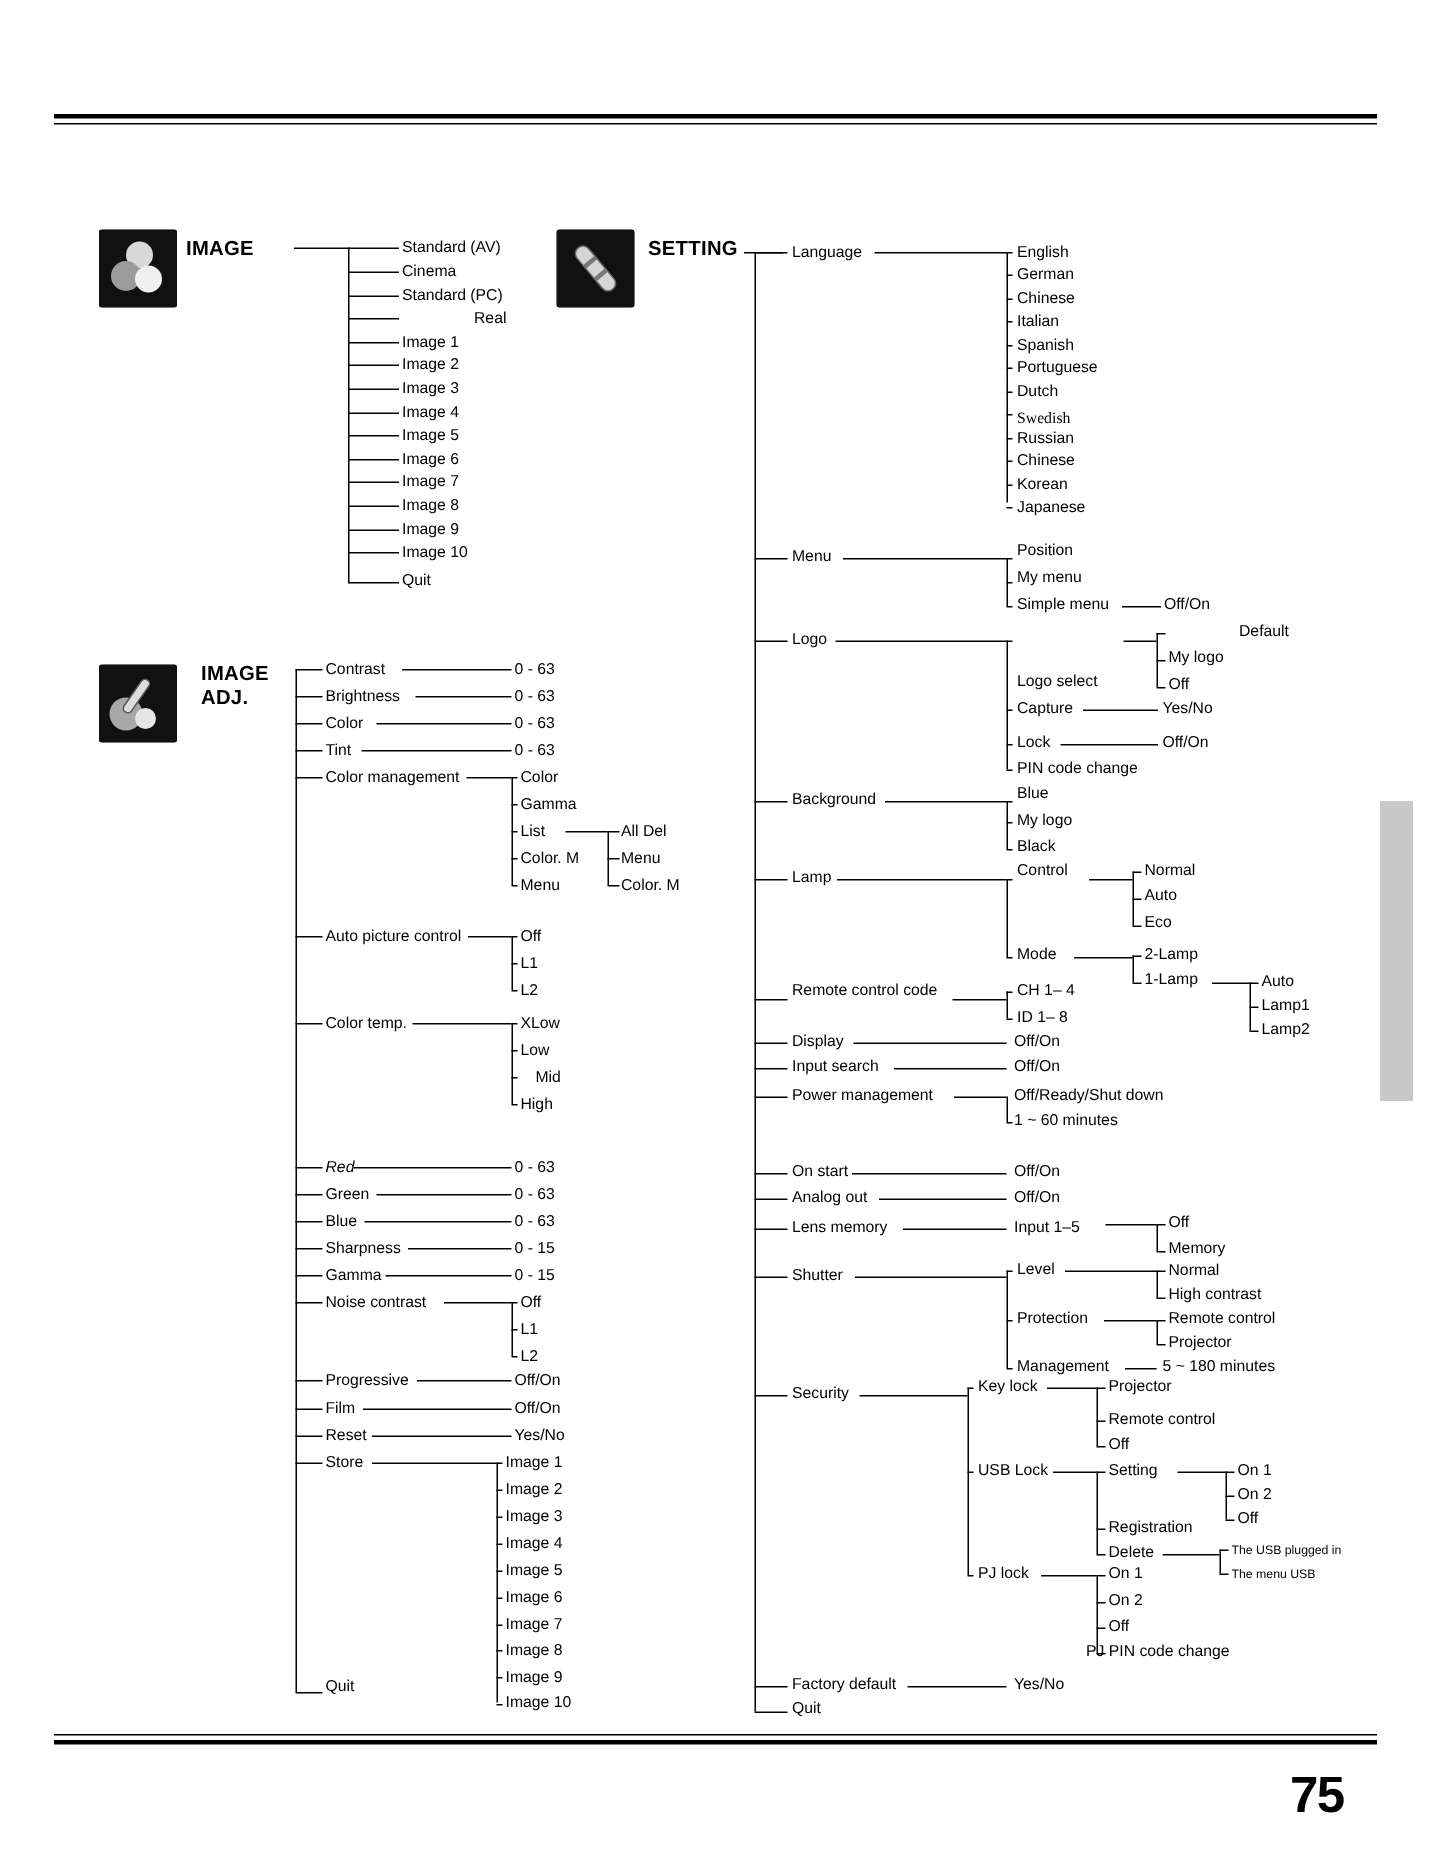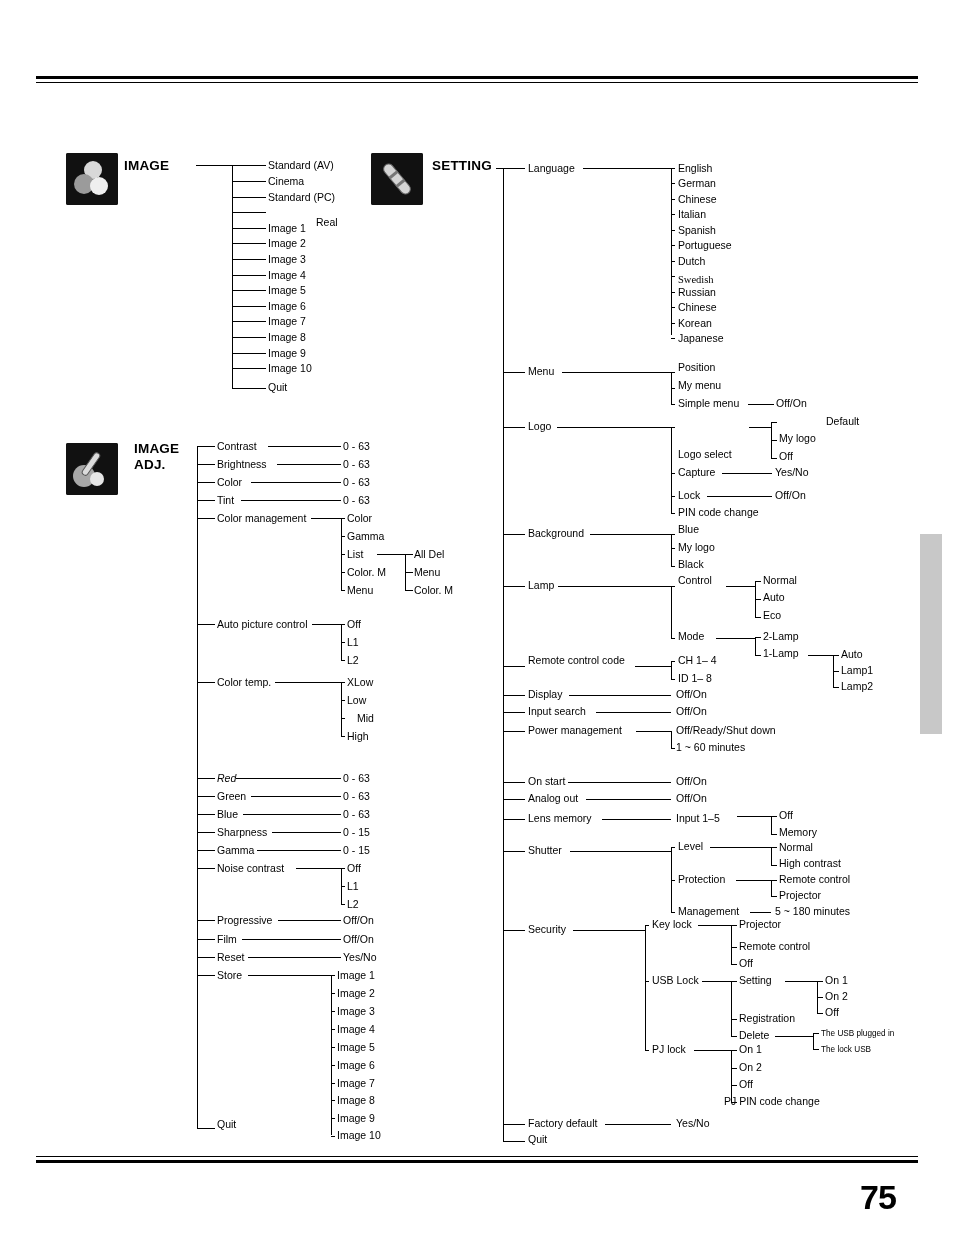--- a/index.html
+++ b/index.html
@@ -54,21 +54,21 @@
 <div class="h" style="left:196px;top:165px;width:36px;"></div>
 <div class="v" style="left:232px;top:165px;height:223px;"></div>
 
 <div class="h" style="left:232px;top:165px;width:34px;"></div>
 <div class="lbl" style="left:268px;top:160px;">Standard (AV)</div>
 <div class="h" style="left:232px;top:181px;width:34px;"></div>
 <div class="lbl" style="left:268px;top:176px;">Cinema</div>
 <div class="h" style="left:232px;top:197px;width:34px;"></div>
 <div class="lbl" style="left:268px;top:192px;">Standard (PC)</div>
 <div class="h" style="left:232px;top:212px;width:34px;"></div>
-<div class="lbl" style="left:268px;top:217px;padding-left:48px;">Real</div>
+<div class="lbl" style="left:268px;top:207px;padding-left:48px;">Real</div>
 <div class="h" style="left:232px;top:228px;width:34px;"></div>
 <div class="lbl" style="left:268px;top:223px;">Image 1</div>
 <div class="h" style="left:232px;top:243px;width:34px;"></div>
 <div class="lbl" style="left:268px;top:238px;">Image 2</div>
 <div class="h" style="left:232px;top:259px;width:34px;"></div>
 <div class="lbl" style="left:268px;top:254px;">Image 3</div>
 <div class="h" style="left:232px;top:275px;width:34px;"></div>
 <div class="lbl" style="left:268px;top:270px;">Image 4</div>
 <div class="h" style="left:232px;top:290px;width:34px;"></div>
 <div class="lbl" style="left:268px;top:285px;">Image 5</div>
@@ -486,21 +486,21 @@
 <div class="h" style="left:817px;top:997px;width:6px;"></div>
 <div class="lbl" style="left:825px;top:991px;">On 2</div>
 <div class="h" style="left:817px;top:1013px;width:6px;"></div>
 <div class="lbl" style="left:825px;top:1007px;">Off</div>
 
 <div class="h" style="left:775px;top:1036px;width:38px;"></div>
 <div class="v" style="left:813px;top:1033px;height:16px;"></div>
 <div class="h" style="left:813px;top:1033px;width:6px;"></div>
 <div class="lbl sm" style="left:821px;top:1028px;">The USB plugged in</div>
 <div class="h" style="left:813px;top:1049px;width:6px;"></div>
-<div class="lbl sm" style="left:821px;top:1044px;">The lock USB</div>
+<div class="lbl sm" style="left:821px;top:1044px;">The menu USB</div>
 
 <div class="h" style="left:694px;top:1050px;width:37px;"></div>
 <div class="v" style="left:731px;top:1050px;height:52px;"></div>
 <div class="h" style="left:731px;top:1050px;width:6px;"></div>
 <div class="lbl" style="left:739px;top:1044px;">On 1</div>
 <div class="h" style="left:731px;top:1068px;width:6px;"></div>
 <div class="lbl" style="left:739px;top:1062px;">On 2</div>
 <div class="h" style="left:731px;top:1085px;width:6px;"></div>
 <div class="lbl" style="left:739px;top:1079px;">Off</div>
 <div class="h" style="left:731px;top:1102px;width:6px;"></div>

